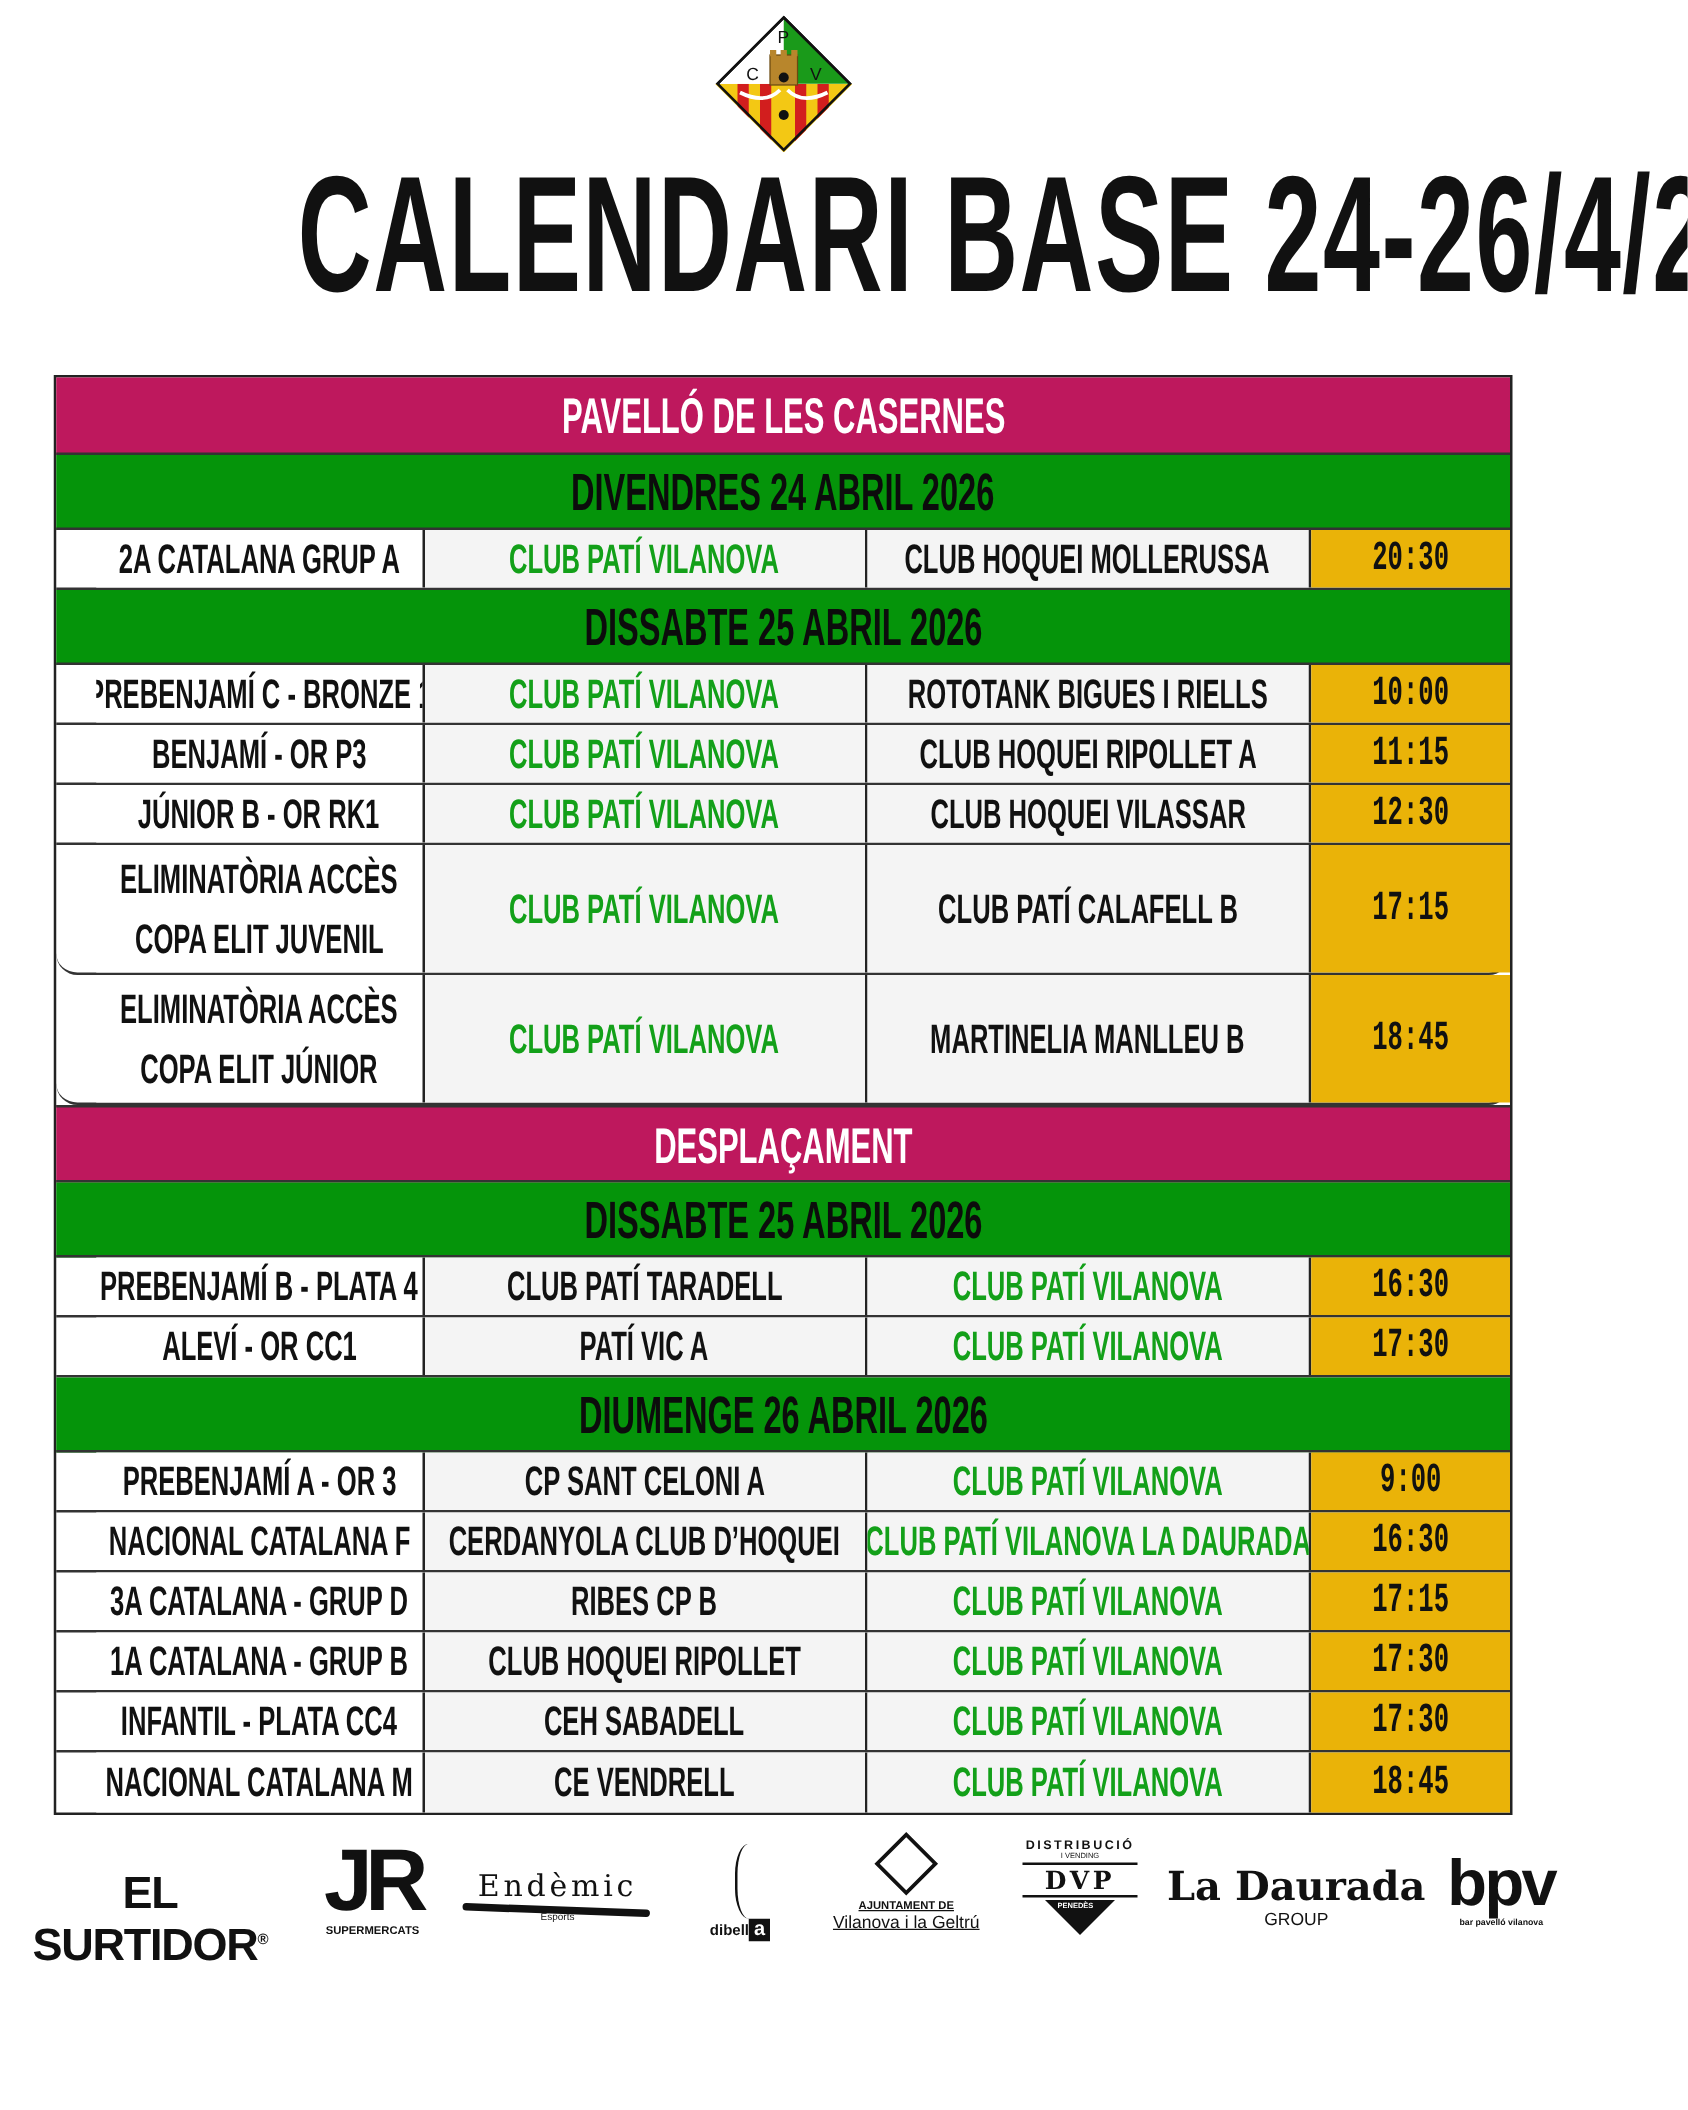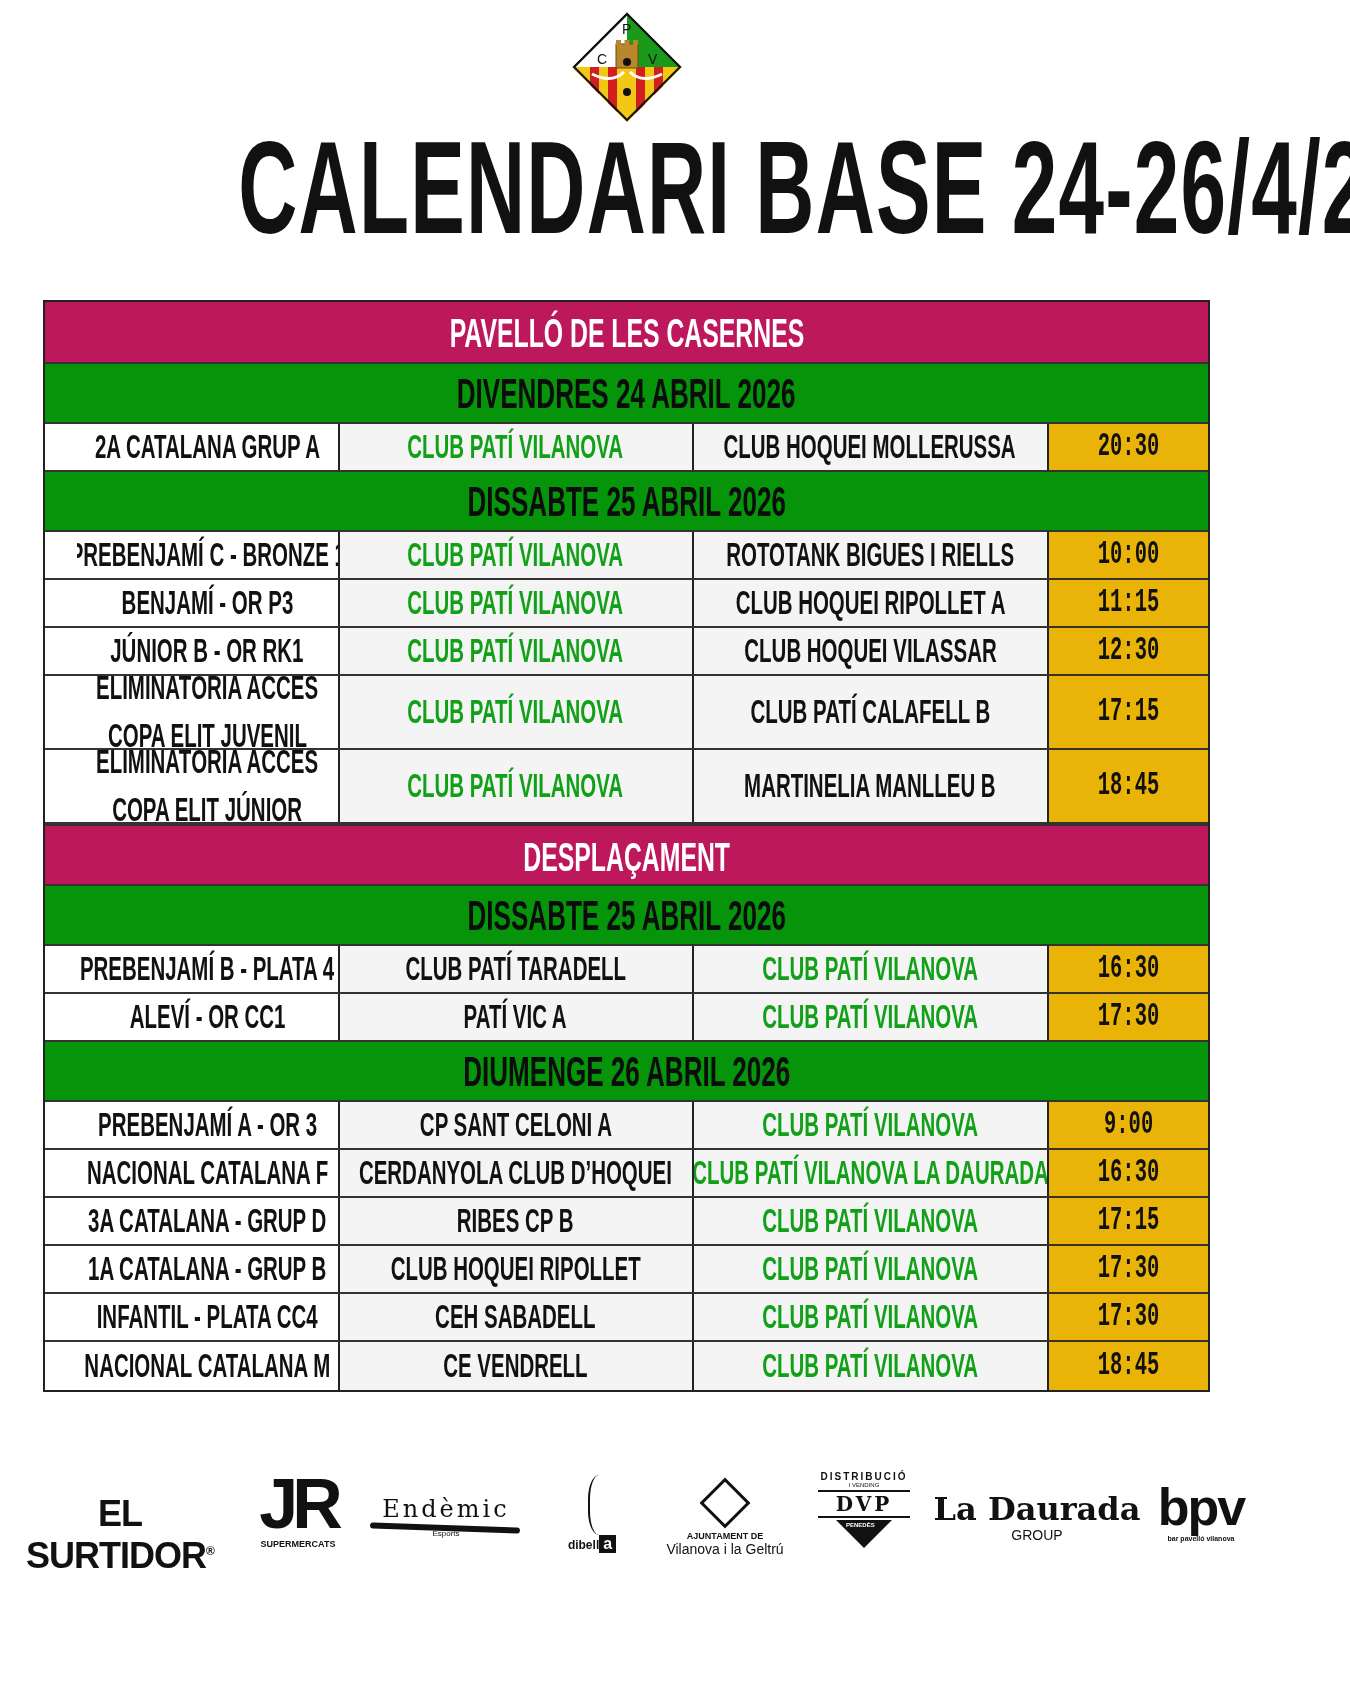--- a/index.html
+++ b/index.html
@@ -24,21 +24,21 @@
           box-sizing: border-box; font-weight: 700; font-size: 33px; color: #111;
           border-right: 2px solid #222; overflow: hidden; white-space: nowrap; }
   .cell:last-child { border-right: none; }
   .cell span { display: inline-block; transform: scaleX(0.62); line-height: 48px; }
   .c1 { width: 270px; background: #ffffff; }
   .c2 { width: 364px; background: #f4f4f4; }
   .c3 { width: 365px; background: #f4f4f4; align-items: center; }
   .c4 { width: 164px; background: #eab308; font-family: Liberation Mono, monospace; }
   .green { color: #13a019; }
   .h1 { height: 48px; }
-  .h2 { height: 74px; }
+  .h2 { height: 104px; border-radius: 17px; }
   .sponsors { position: absolute; left: 0; top: 1465px; width: 1254px; height: 120px; }
   .sp { position: absolute; color: #111; font-weight: 700; text-align: center; }
 </style>
 </head>
 <body>
 
 <svg class="logo" viewBox="0 0 110 110">
   <defs>
     <clipPath id="lowerHalf">
         <polygon points="0,55 110,55 55,110"></polygon>
@@ -292,21 +292,21 @@
   </div>
   <div class="sp" style="left:358px; top:30px; width:176px; font-weight:400;">
     <div style="font-family:'DejaVu Serif', serif; font-size:24px; letter-spacing:3px;">Endèmic</div>
     <div style="height:6px; background:#111; border-radius:3px; width:150px; margin:2px 0 0 12px; transform:rotate(2deg);"></div>
     <div style="font-size:8px; font-weight:400; margin-top:-2px;">Esports</div>
   </div>
   <div class="sp" style="left:552px; top:10px; width:80px; font-size:12px;">
     <div style="width:26px; height:60px; margin-left:36px; border-left:2px solid #111; border-radius:40% 0 0 40%;"></div>
     <span>dibell</span><span style="display:inline-block; background:#111; color:#fff; font-size:16px; padding:0 4px;">a</span>
   </div>
-  <div class="sp" style="left:650px; top:16px; width:150px;">
+  <div class="sp" style="left:650px; top:4px; width:150px;text-decoration:underline;">
     <div style="width:30px; height:30px; margin:4px auto 10px; border:3px solid #111; transform:rotate(45deg);"></div>
     <div style="font-size:9px;">AJUNTAMENT DE</div>
     <div style="font-size:14px; font-weight:400;">Vilanova i la Geltrú</div>
   </div>
   <div class="sp" style="left:812px; top:6px; width:104px;">
     <div style="font-size:10px; letter-spacing:2px;">DISTRIBUCIÓ</div>
     <div style="font-size:6px; font-weight:400;">I VENDING</div>
     <div style="font-family:'DejaVu Serif', serif; font-size:20px; letter-spacing:3px; border-top:2px solid #111; border-bottom:2px solid #111; margin:2px 6px;">DVP</div>
     <div style="width:0; height:0; margin:0 auto; border-left:28px solid transparent; border-right:28px solid transparent; border-top:28px solid #111; position:relative;">
       <span style="position:absolute; top:-26px; left:-18px; font-size:6px; color:#fff;">PENEDÈS</span>

